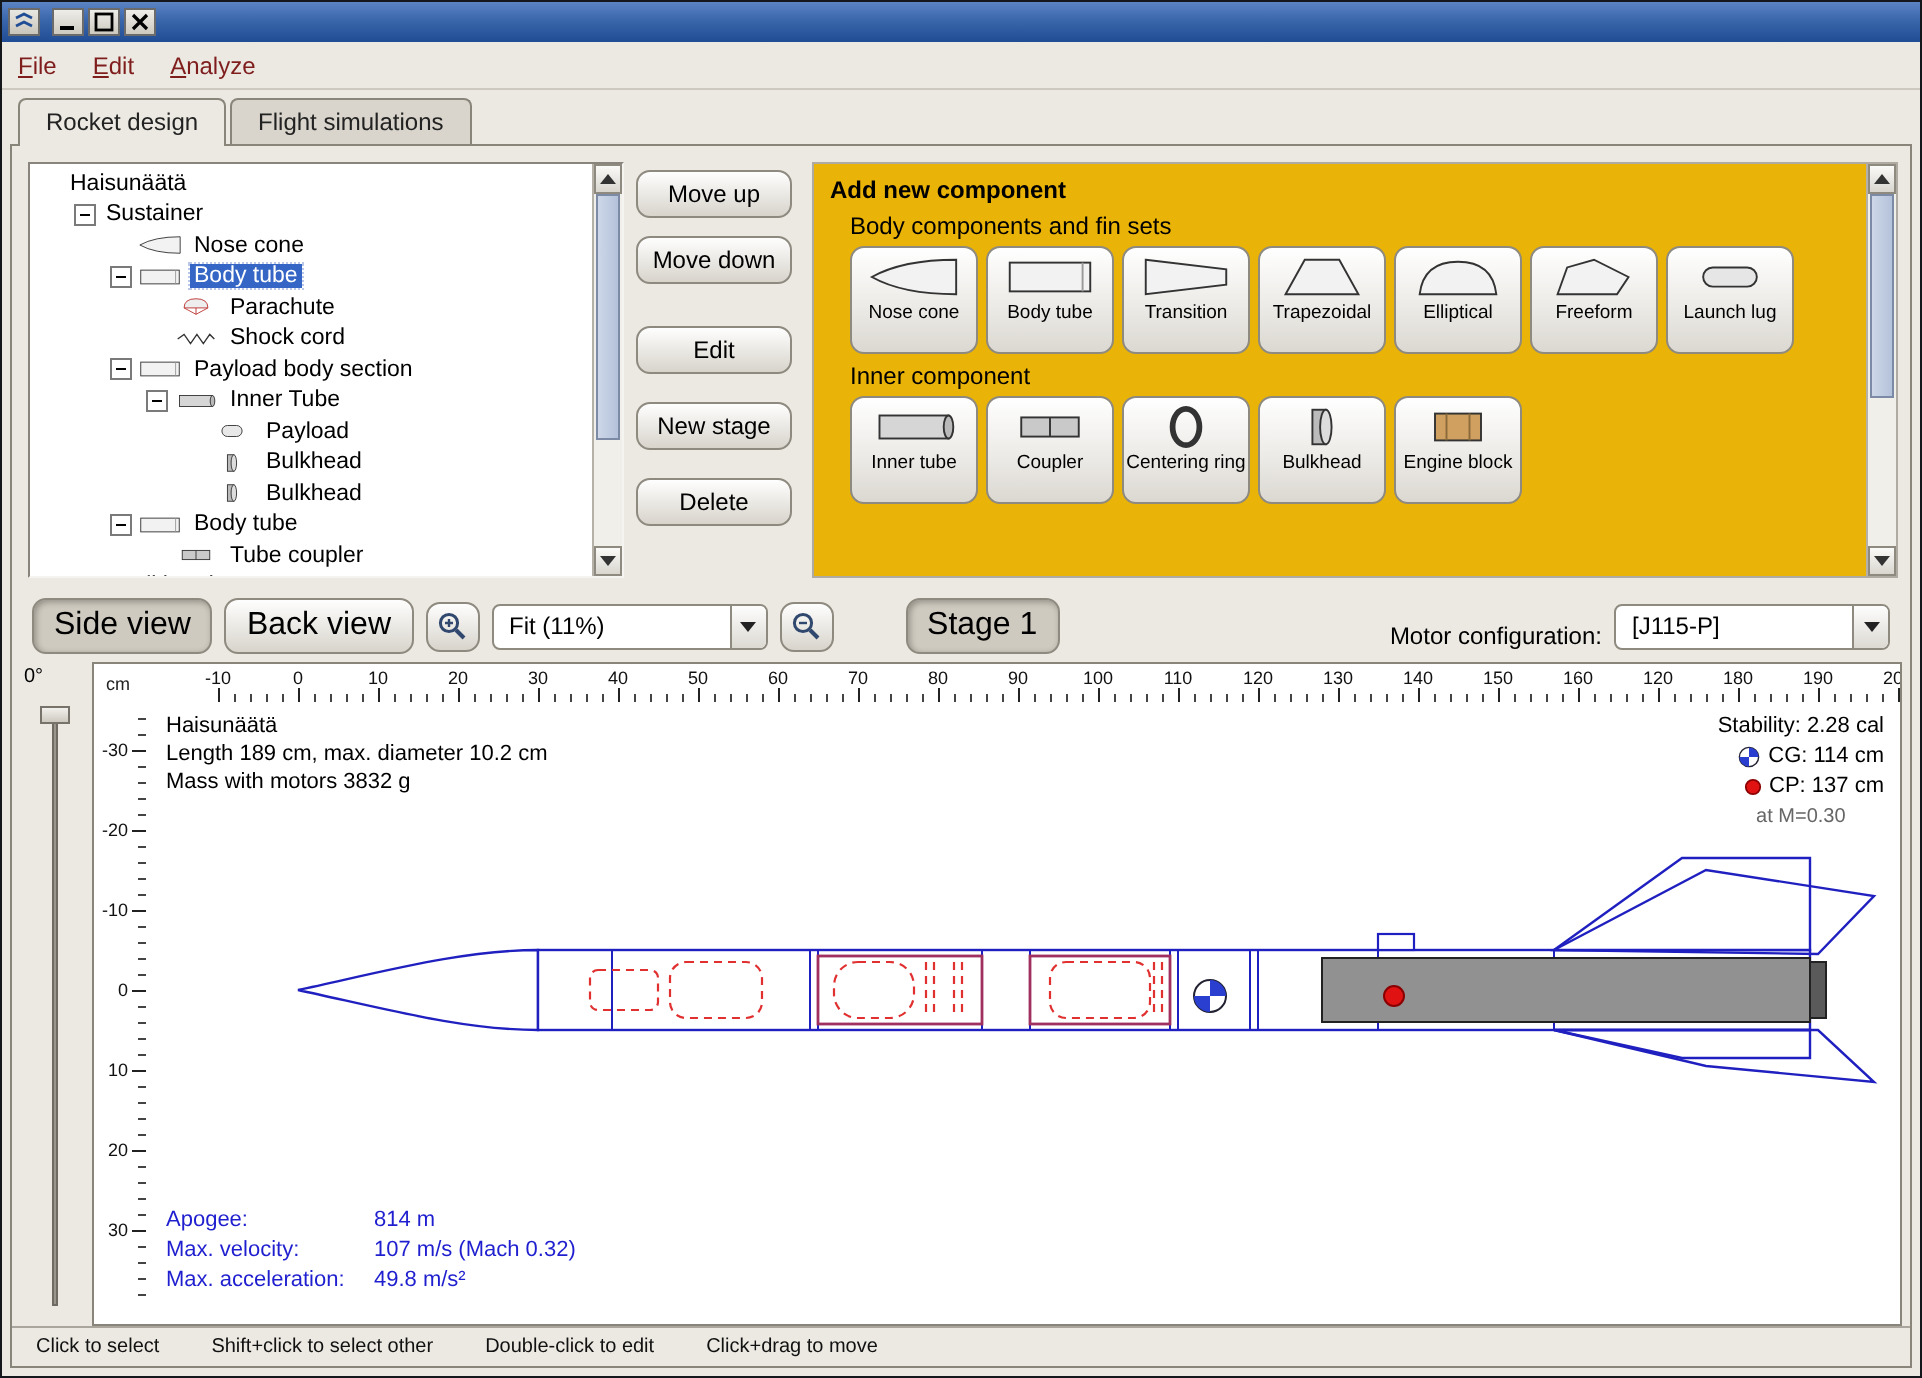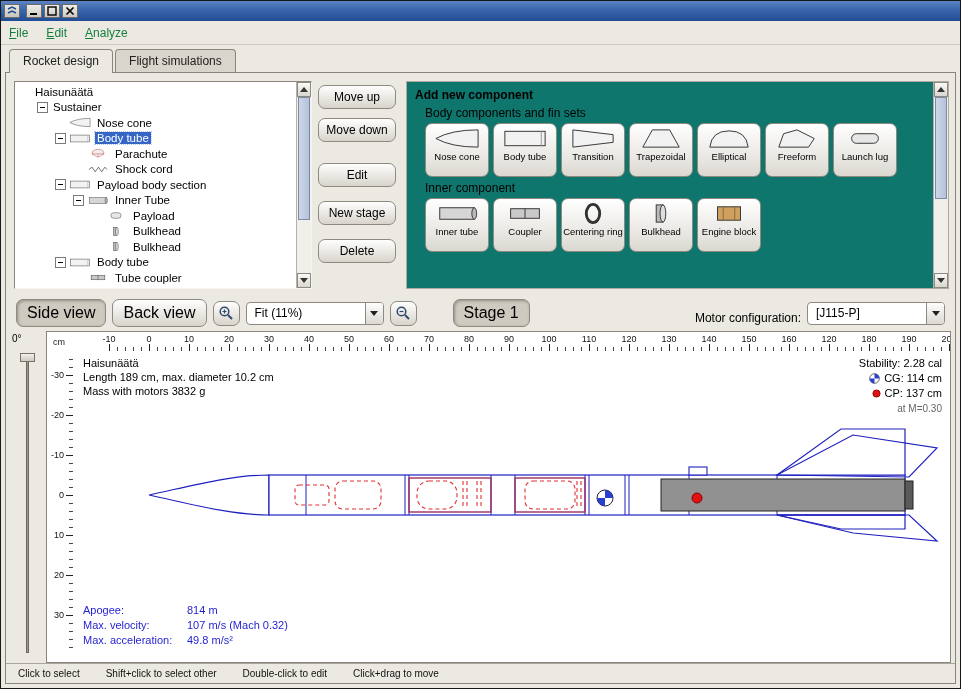--- a/index.html
+++ b/index.html
@@ -15,21 +15,21 @@
             display:flex; align-items:center; justify-content:center; margin-right:4px; }
   .tb-title{ flex:1; text-align:center; color:#fff; font-size:12px; font-weight:bold;
              text-shadow:1px 1px 1px rgba(0,0,0,.5); white-space:nowrap; overflow:hidden; }
   .tb-btn{ width:16px; height:14px; background:linear-gradient(#efede9,#cdc9c0); border:1px solid #6b6b6b;
            display:flex; align-items:center; justify-content:center; margin-left:2px; }
   .tb-btn svg, .tb-icon svg{ display:block; }
 
   
   .menubar{ height:24px; background:#ece9e2; border-bottom:1px solid #cdc9c0; display:flex; align-items:center;
             padding:0 8px; gap:18px; flex:0 0 auto; }
-  .menu-item{ font-size:12px; color:#15803d; cursor:default; }
+  .menu-item{ font-size:12px; color:#7f1d1d; cursor:default; }
   .menu-item::first-letter{ text-decoration:underline; }
 
   
   .tabstrip{ display:flex; padding:4px 8px 0 8px; gap:2px; flex:0 0 auto; position:relative; z-index:2; }
   .tab{ font-size:12px; padding:4px 13px 3px; border:1px solid #8a857b; border-bottom:none;
         border-radius:4px 4px 0 0; background:#d9d5cc; color:#222; }
   .tab.active{ background:#ece9e2; padding-bottom:5px; margin-bottom:-1px; font-weight:normal; }
 
   .tabpane{ flex:1; margin:0 4px 4px 4px; border:1px solid #8a857b; background:#ece9e2;
             display:flex; flex-direction:column; overflow:hidden; }
@@ -50,21 +50,21 @@
   .t-label{ font-size:11.5px; color:#000; padding:0 2px; }
   .t-label.selected{ background:#3566c5; color:#fff; outline:1px dotted #b9c8e8; }
 
   .btncol{ width:82px; flex:0 0 auto; display:flex; flex-direction:column; padding-top:4px; }
   .btn{ font-family:inherit; font-size:12px; color:#000; background:linear-gradient(#fefefe,#e9e7e2 55%,#d8d4cc);
         border:1px solid #8e8a80; border-radius:7px; padding:4px 2px; width:78px; cursor:default; }
   .btn + .btn{ margin-top:9px; }
   .btn.gap-lg{ margin-top:21px; }
   .btn.gap-md{ margin-top:14px; }
 
-  .palette-wrap{ flex:1; border:1px solid #afaba2; display:flex; overflow:hidden; background:#0f766e;justify-content:space-between; }
+  .palette-wrap{ flex:1; border:1px solid #afaba2; display:flex; overflow:hidden; background:#eab308;justify-content:space-between; }
   .palette{ flex:1; overflow:hidden; padding:4px 4px 4px 8px; }
   .pal-title{ font-size:12px; font-weight:bold; margin:2px 0 4px 0; }
   .pal-group-label{ font-size:12px; margin:4px 0 3px 10px; }
   .pal-row{ display:flex; gap:4px; margin-left:10px; }
   .pal-btn{ font-family:inherit; width:64px; min-height:54px; background:linear-gradient(#ffffff,#ebe9e5 60%,#dbd8d1);
             border:1px solid #8e8a80; border-radius:7px; display:flex; flex-direction:column; align-items:center;
             justify-content:flex-start; padding:3px 1px 2px; cursor:default; }
   .pal-lbl{ font-size:9.5px; line-height:10px; color:#000; text-align:center; margin-top:2px; }
 
   
@@ -115,21 +115,21 @@
   .hlab{ position:absolute; bottom:7px; transform:translateX(-50%); font-size:9px; color:#111; }
   .body-row{ flex:1; display:flex; overflow:hidden; }
   .v-ruler{ width:26px; flex:0 0 auto; position:relative; overflow:hidden; }
   .vtick{ position:absolute; right:0; height:1px; width:4px; background:#444; }
   .vtick.major{ width:7px; background:#222; }
   .vlab{ position:absolute; right:9px; transform:translateY(-50%); font-size:9px; color:#111; }
   .canvas{ flex:1; position:relative; overflow:hidden; background:#fff; }
   .canvas svg.rocket{ position:absolute; inset:0; width:100%; height:100%; }
   .ov{ position:absolute; font-size:11px; line-height:14px; color:#000; }
   .ov.tl{ left:10px; top:5px; }
-  .ov.tr{ right:8px; top:5px; text-align:right; line-height:15px; }
+  .ov.tr{ right:8px; top:5px; text-align:center; line-height:15px; }
   .ov.tr .mach{ color:#666; font-size:10px; }
   .legend-row{ display:flex; align-items:center; justify-content:flex-end; gap:4px; }
   .ov.bl{ left:10px; bottom:14px; color:#1f1fd0; display:grid; grid-template-columns:104px auto; line-height:15px; }
 
   
   .statusbar{ height:20px; flex:0 0 auto; border-top:1px solid #aaa69d; display:flex; align-items:center;
               gap:26px; padding:0 12px; font-size:10px; color:#111; }
 </style>
 </head>
 <body>

